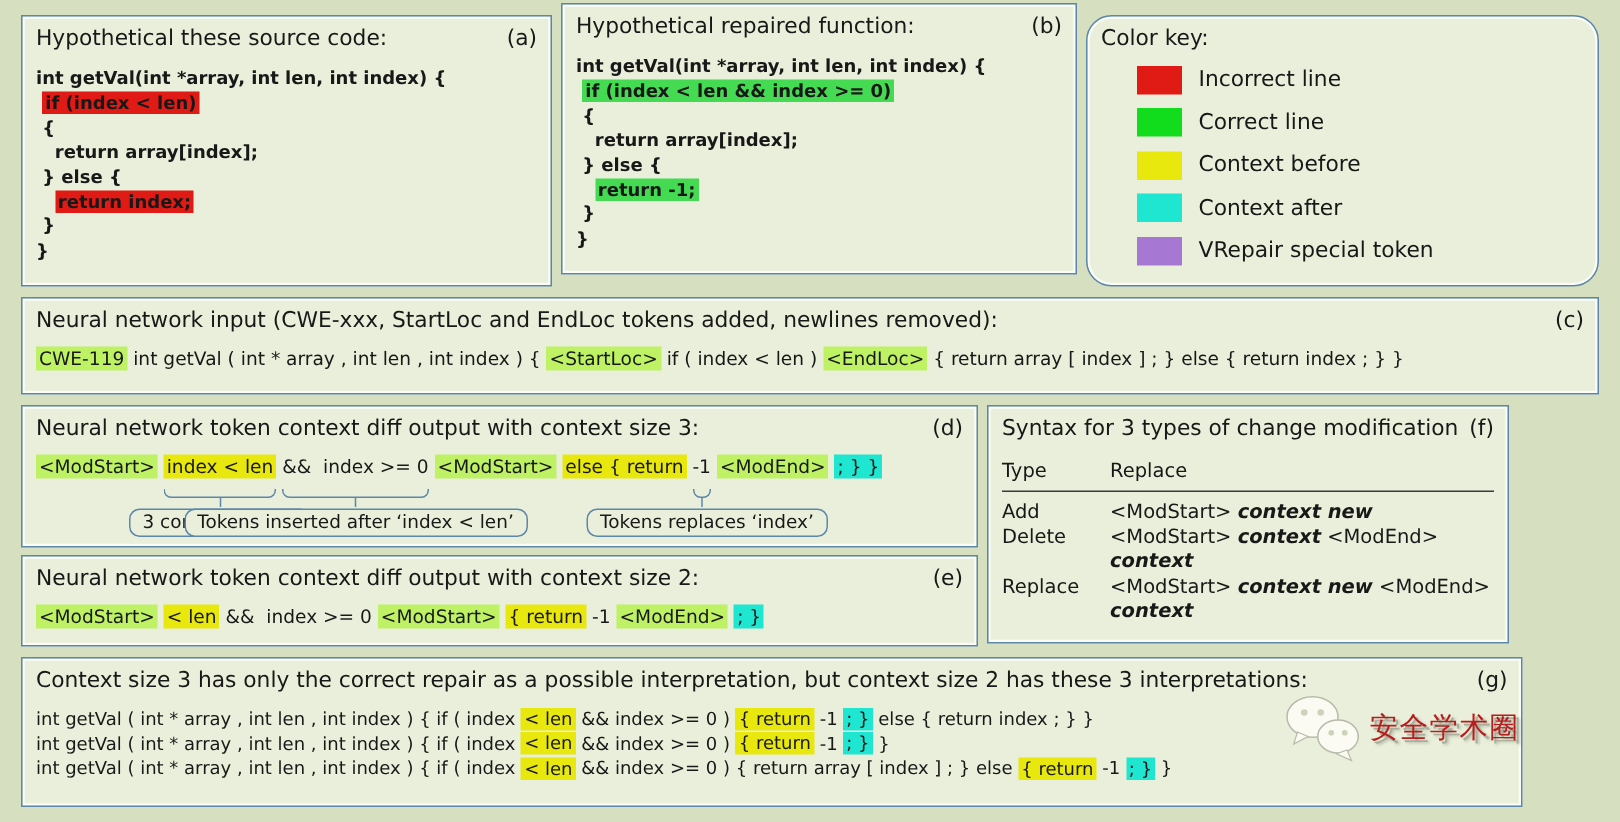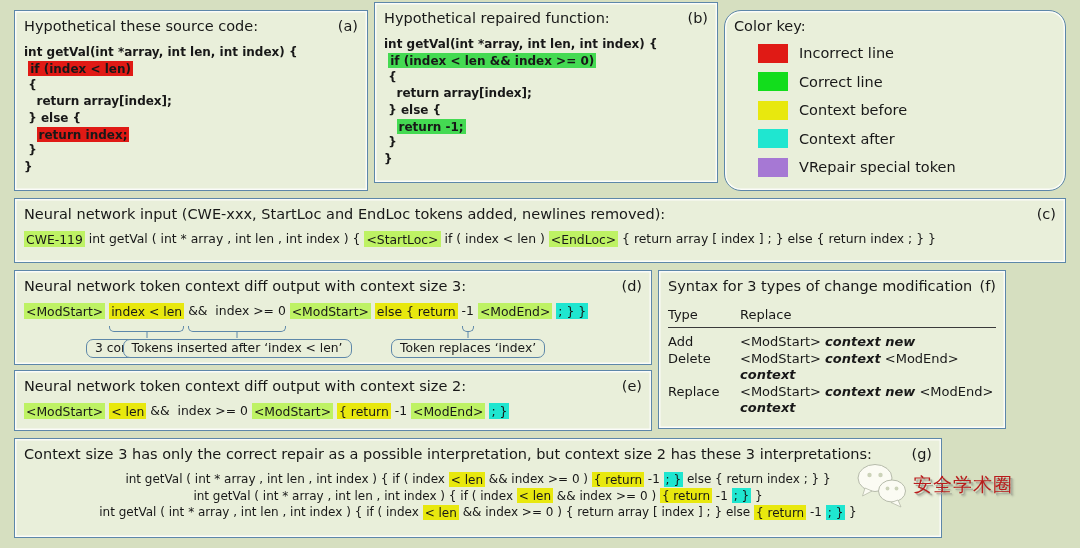--- a/index.html
+++ b/index.html
@@ -116,21 +116,21 @@
       <div class="ptitle">
         <span>Neural network token context diff output with context size 3:</span>
         <span class="ptag">(d)</span>
       </div>
       <div class="tokens"><span class="hl hl-purple">&lt;ModStart&gt;</span><span> </span><span class="hl hl-yellow">index &lt; len</span><span> </span><span>&amp;&amp;  index &gt;= 0</span><span> </span><span class="hl hl-purple">&lt;ModStart&gt;</span><span> </span><span class="hl hl-yellow">else { return</span><span> </span><span>-1</span><span> </span><span class="hl hl-purple">&lt;ModEnd&gt;</span><span> </span><span class="hl hl-cyan">; } }</span></div>
     <div class="brk" style="left: 94px; width: 75px;"></div>
         <div class="callout" style="left: 71px;">3 context tokens</div>
         <div class="brk" style="left: 173px; width: 98px;"></div>
         <div class="callout" style="left: 107.5px;">Tokens inserted after ‘index &lt; len’</div>
         <div class="brk" style="left: 447px; width: 12px;"></div>
-        <div class="callout" style="left: 376px;">Token replaces ‘index’</div>
+        <div class="callout" style="left: 376px;">Tokens replaces ‘index’</div>
       </div>
   </div>
 
   <div class="panel" style="left:658px; top:270px; width:348px; height:159px;">
     <div class="pbody">
       <div class="ptitle">
         <span>Syntax for 3 types of change modification</span>
         <span class="ptag">(f)</span>
       </div>
       <div class="ftable">
@@ -153,21 +153,21 @@
   <div class="panel" style="left:14px; top:370px; width:638px; height:61px;">
     <div class="pbody">
       <div class="ptitle">
         <span>Neural network token context diff output with context size 2:</span>
         <span class="ptag">(e)</span>
       </div>
       <div class="tokens"><span class="hl hl-purple">&lt;ModStart&gt;</span><span> </span><span class="hl hl-yellow">&lt; len</span><span> </span><span>&amp;&amp;  index &gt;= 0</span><span> </span><span class="hl hl-purple">&lt;ModStart&gt;</span><span> </span><span class="hl hl-yellow">{ return</span><span> </span><span>-1</span><span> </span><span class="hl hl-purple">&lt;ModEnd&gt;</span><span> </span><span class="hl hl-cyan">; }</span></div>
     </div>
   </div>
 
-  <div class="panel" style="left:14px; top:438px; width:928px; height:100px;text-align:center;">
+  <div class="panel" style="left:14px; top:438px; width:1001px; height:100px;">
     <div class="pbody">
       <div class="ptitle">
         <span>Context size 3 has only the correct repair as a possible interpretation, but context size 2 has these 3 interpretations:</span>
         <span class="ptag">(g)</span>
       </div>
       <div class="glines">
           <div class="cline"><span>int getVal ( int * array , int len , int index ) { if ( index </span><span class="hl hl-yellow">&lt; len</span><span> &amp;&amp; index &gt;= 0 ) </span><span class="hl hl-yellow">{ return</span><span> -1 </span><span class="hl hl-cyan">; }</span><span> else { return index ; } }</span></div>
           <div class="cline"><span>int getVal ( int * array , int len , int index ) { if ( index </span><span class="hl hl-yellow">&lt; len</span><span> &amp;&amp; index &gt;= 0 ) </span><span class="hl hl-yellow">{ return</span><span> -1 </span><span class="hl hl-cyan">; }</span><span> }</span></div>
           <div class="cline"><span>int getVal ( int * array , int len , int index ) { if ( index </span><span class="hl hl-yellow">&lt; len</span><span> &amp;&amp; index &gt;= 0 ) { return array [ index ] ; } else </span><span class="hl hl-yellow">{ return</span><span> -1 </span><span class="hl hl-cyan">; }</span><span> }</span></div>
         </div>

